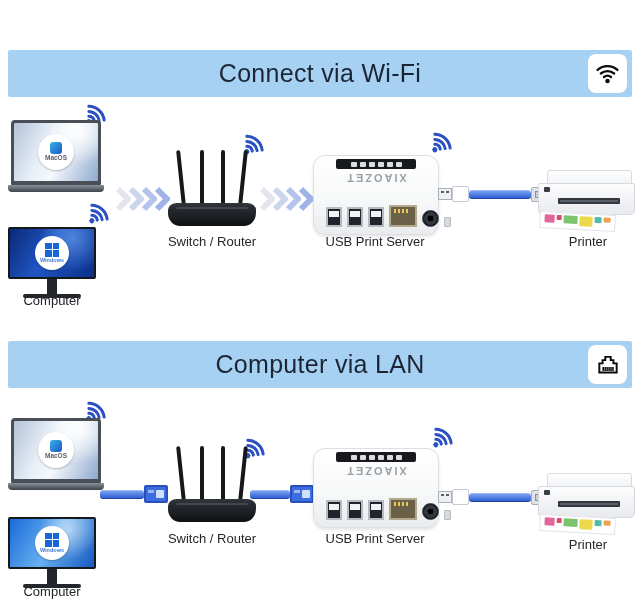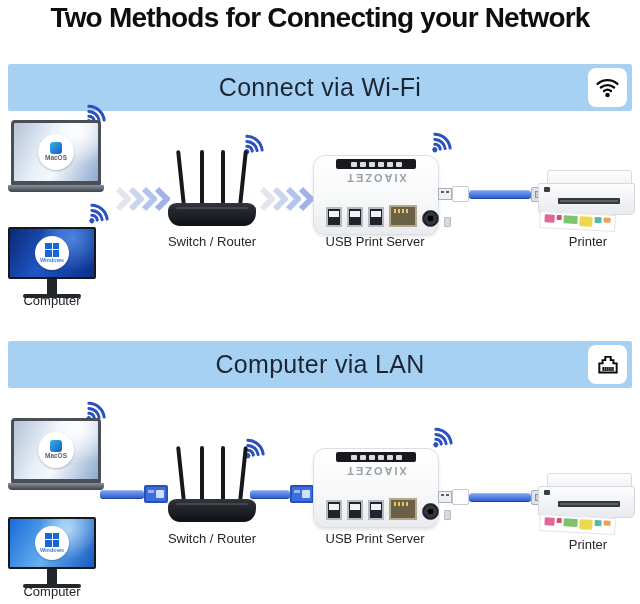--- a/index.html
+++ b/index.html
@@ -118,23 +118,22 @@
   .rj45-plug:after{content:"";position:absolute;right:2px;top:3px;width:8px;height:8px;background:#cfe0fa;border-radius:1px;}
   .rj45-plug:before{content:"";position:absolute;left:2px;top:3px;width:6px;height:3px;background:#9db8f0;}
 
   .dev-label{position:absolute;text-align:center;font-size:13px;color:#26262a;font-weight:400;}
 </style>
 </head>
 <body>
 
 <div class="stage">
 
-  <div class="title">Two Methods for Connecting your Network</div>
-
-  <div class="banner abs" style="left:8px;top:50px;margin-top:14px;">
+
+  <div class="banner abs" style="left:8px;top:50px;">
     <span class="banner-label">Connect via Wi-Fi</span>
     <span class="icon-box">
       <svg class="icon-black" viewBox="0 0 24 24">
         <path d="M3.2 8.8a13.4 13.4 0 0 1 17.6 0"></path>
         <path d="M6.1 12a9.2 9.2 0 0 1 11.8 0"></path>
         <path d="M8.9 15.1a5.0 5.0 0 0 1 6.2 0"></path>
         <circle cx="12" cy="18.6" r="2"></circle>
       </svg>
     </span>
   </div>

